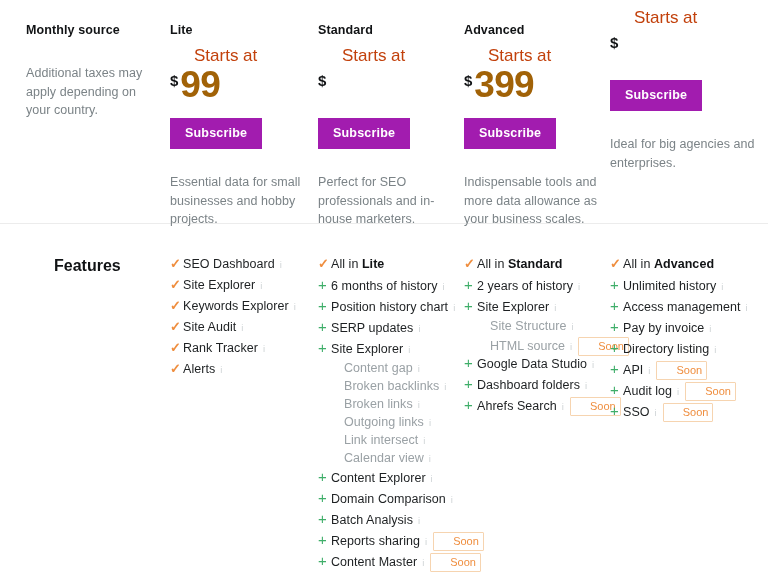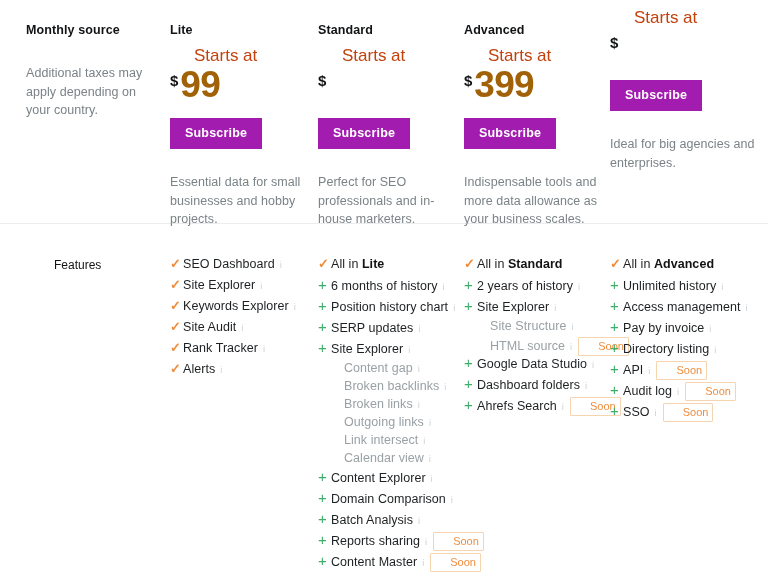--- a/index.html
+++ b/index.html
@@ -53,21 +53,21 @@
     line-height: 14px;
   }
   .blurb {
     font-size: 12.5px; color: #7b8387; line-height: 18.5px;
     margin-top: 24px; letter-spacing: .05px;
   }
 
   
   .band-feat { position: absolute; left: 0; top: 225px; width: 768px; }
   .feat-title {
-    font-size: 12px; font-weight: normal; color: #111315;
+    font-size: 16px; font-weight: bold; color: #111315;
     margin-top: 33px; line-height: 15px; padding-left: 28px;
   }
   .flist { margin-top: 31px; }
 
   .frow {
     display: flex; align-items: baseline;
     font-size: 12.5px; line-height: 15px; height: 21px;
     color: #1d2022; white-space: nowrap;
   }
   .frow.sub { height: 18px; color: #9aa1a5; padding-left: 13px; }

